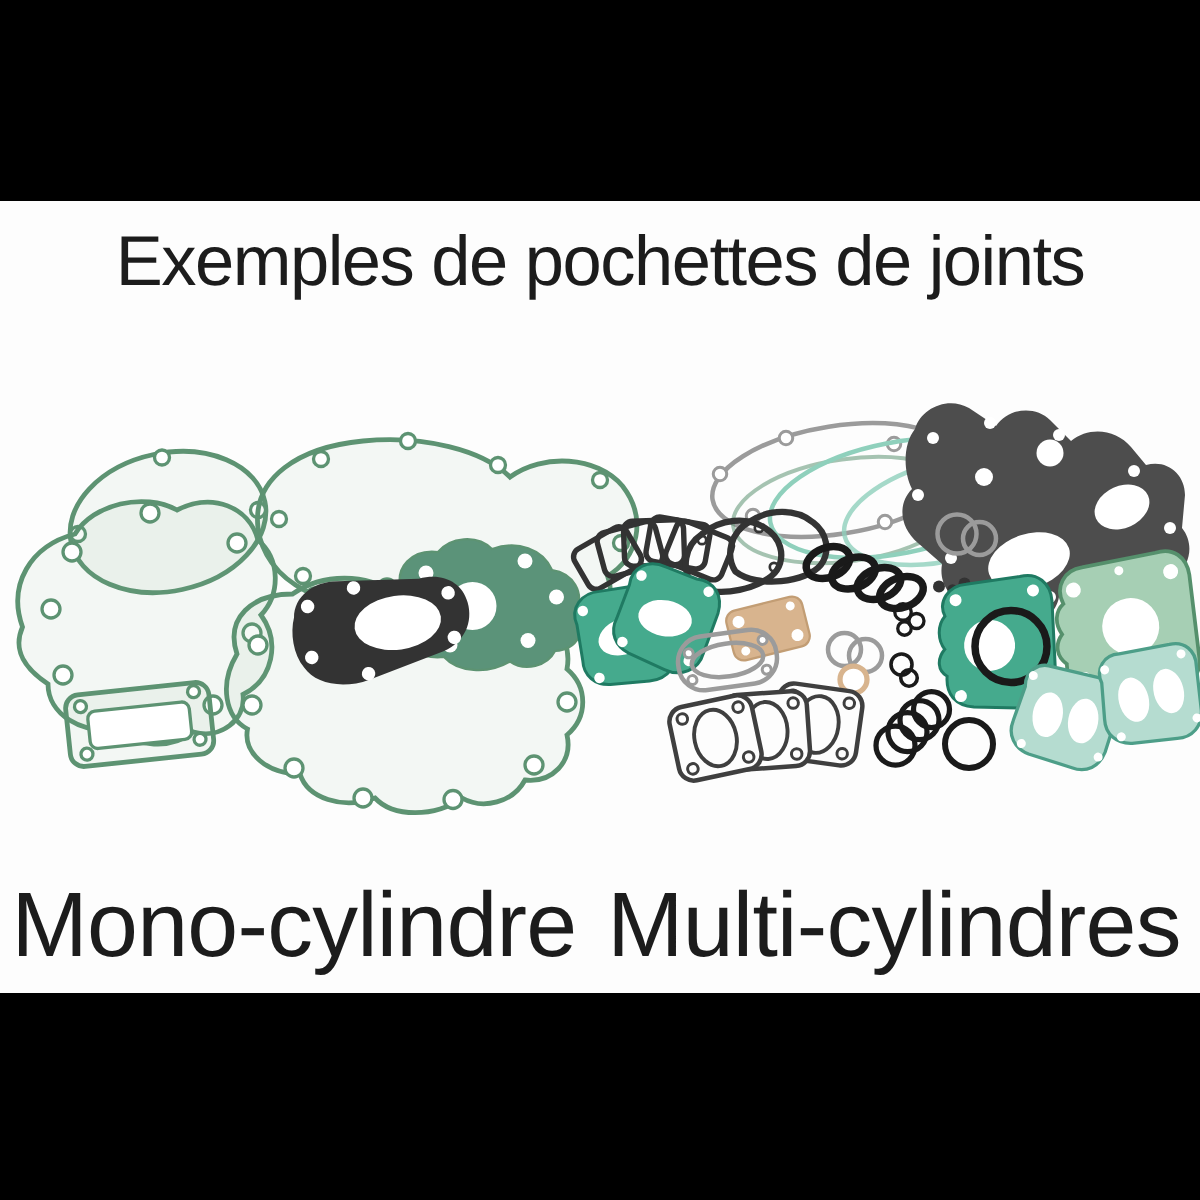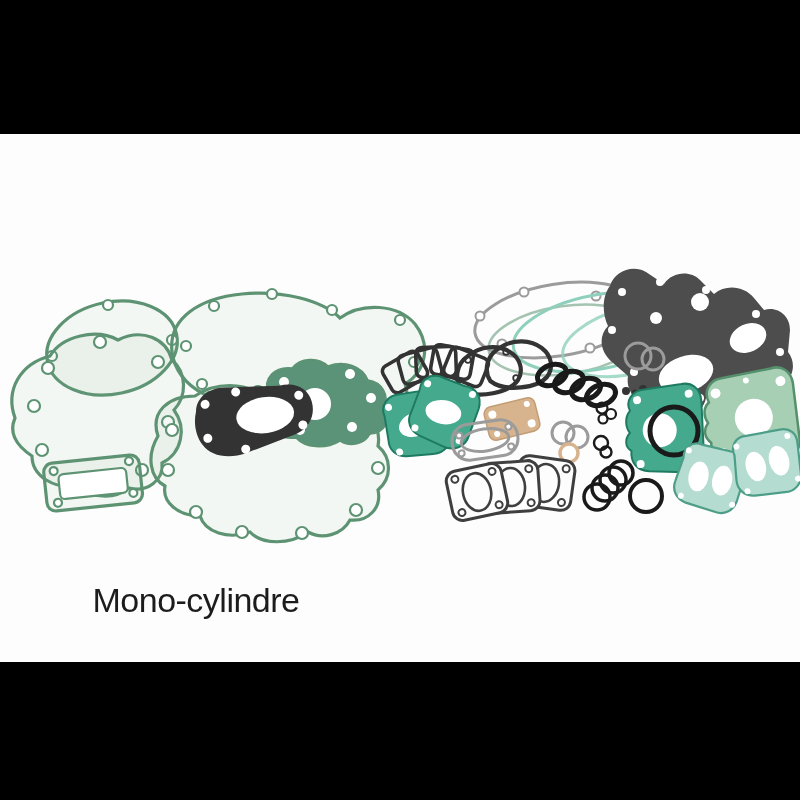--- a/index.html
+++ b/index.html
@@ -3,21 +3,21 @@
 <meta charset="utf-8">
 <style>
   html,body{margin:0;padding:0;}
   body{width:800px;height:800px;background:#000;font-family:"Liberation Sans",sans-serif;}
   .root{position:absolute;top:0;left:0;width:800px;height:800px;background:var(--canvas-white,#fdfdfd);overflow:hidden;}
   .bar{position:absolute;left:0;width:800px;background:var(--letterbox-black,#000);}
   .bar.top{top:0;height:134px;}
   .bar.bottom{top:662px;height:138px;}
   .title{position:absolute;top:147px;left:0;width:800px;text-align:center;
          color:var(--title-text,#1c1c1c);font-size:47px;line-height:1.16;letter-spacing:-1px;}
-  .caption{position:absolute;top:581px;font-size:34px;color:var(--title-text,#1c1c1c);letter-spacing:-0.5px;}
+  .caption{position:absolute;top:581px;font-size:61px;color:var(--title-text,#1c1c1c);letter-spacing:-0.5px;}
   .caption.mono{left:0;width:392px;text-align:center;}
   .caption.multi{left:392px;width:408px;text-align:center;}
   svg.art{position:absolute;top:0;left:0;}
 
   .sage{fill:var(--sage-tint,#7daf8c14);stroke:var(--sage-outline,#5d9372);stroke-width:3.2;}
   .sage-line{fill:none;stroke:var(--sage-outline,#5d9372);stroke-width:2.6;opacity:.55;}
   .sage-hole{fill:#fff;stroke:var(--sage-outline,#5d9372);stroke-width:2.2;}
   .sage-solid{fill:var(--sage-solid,#5b9379);stroke:var(--sage-outline,#5d9372);stroke-width:1.5;}
   .dark-solid{fill:var(--dark-gasket,#333);}
   .dark-ring{fill:none;stroke:var(--dark-gasket,#333);}
@@ -34,20 +34,21 @@
   .base-ring{fill:#fdfdfd;stroke:var(--base-outline,#3f3f3f);}
 </style>
 </head>
 <body>
 
 <div class="root">
 
   <div class="bar top"></div>
 
   <div class="title">
+    <div>Exemples de pochettes de joints</div>
   </div>
 
   <svg class="art" width="800" height="800" viewBox="0 0 800 800" aria-hidden="true">
 
     <g>
 
       <g>
         <ellipse class="sage" cx="112" cy="348" rx="66" ry="46" transform="rotate(-12 112 348)"></ellipse>
         <circle class="sage-hole" cx="52" cy="356" r="5"></circle>
         <circle class="sage-hole" cx="108" cy="305" r="5"></circle>
@@ -342,15 +343,16 @@
       </g>
 
       <g>
         <circle class="black-ring" stroke-width="4" cx="646" cy="496" r="16"></circle>
       </g>
 
     </g>
   </svg>
 
   <div class="caption mono">Mono-cylindre</div>
+  <div class="caption multi">Multi-cylindres</div>
 
   <div class="bar bottom"></div>
 </div>
 
 </body></html>

